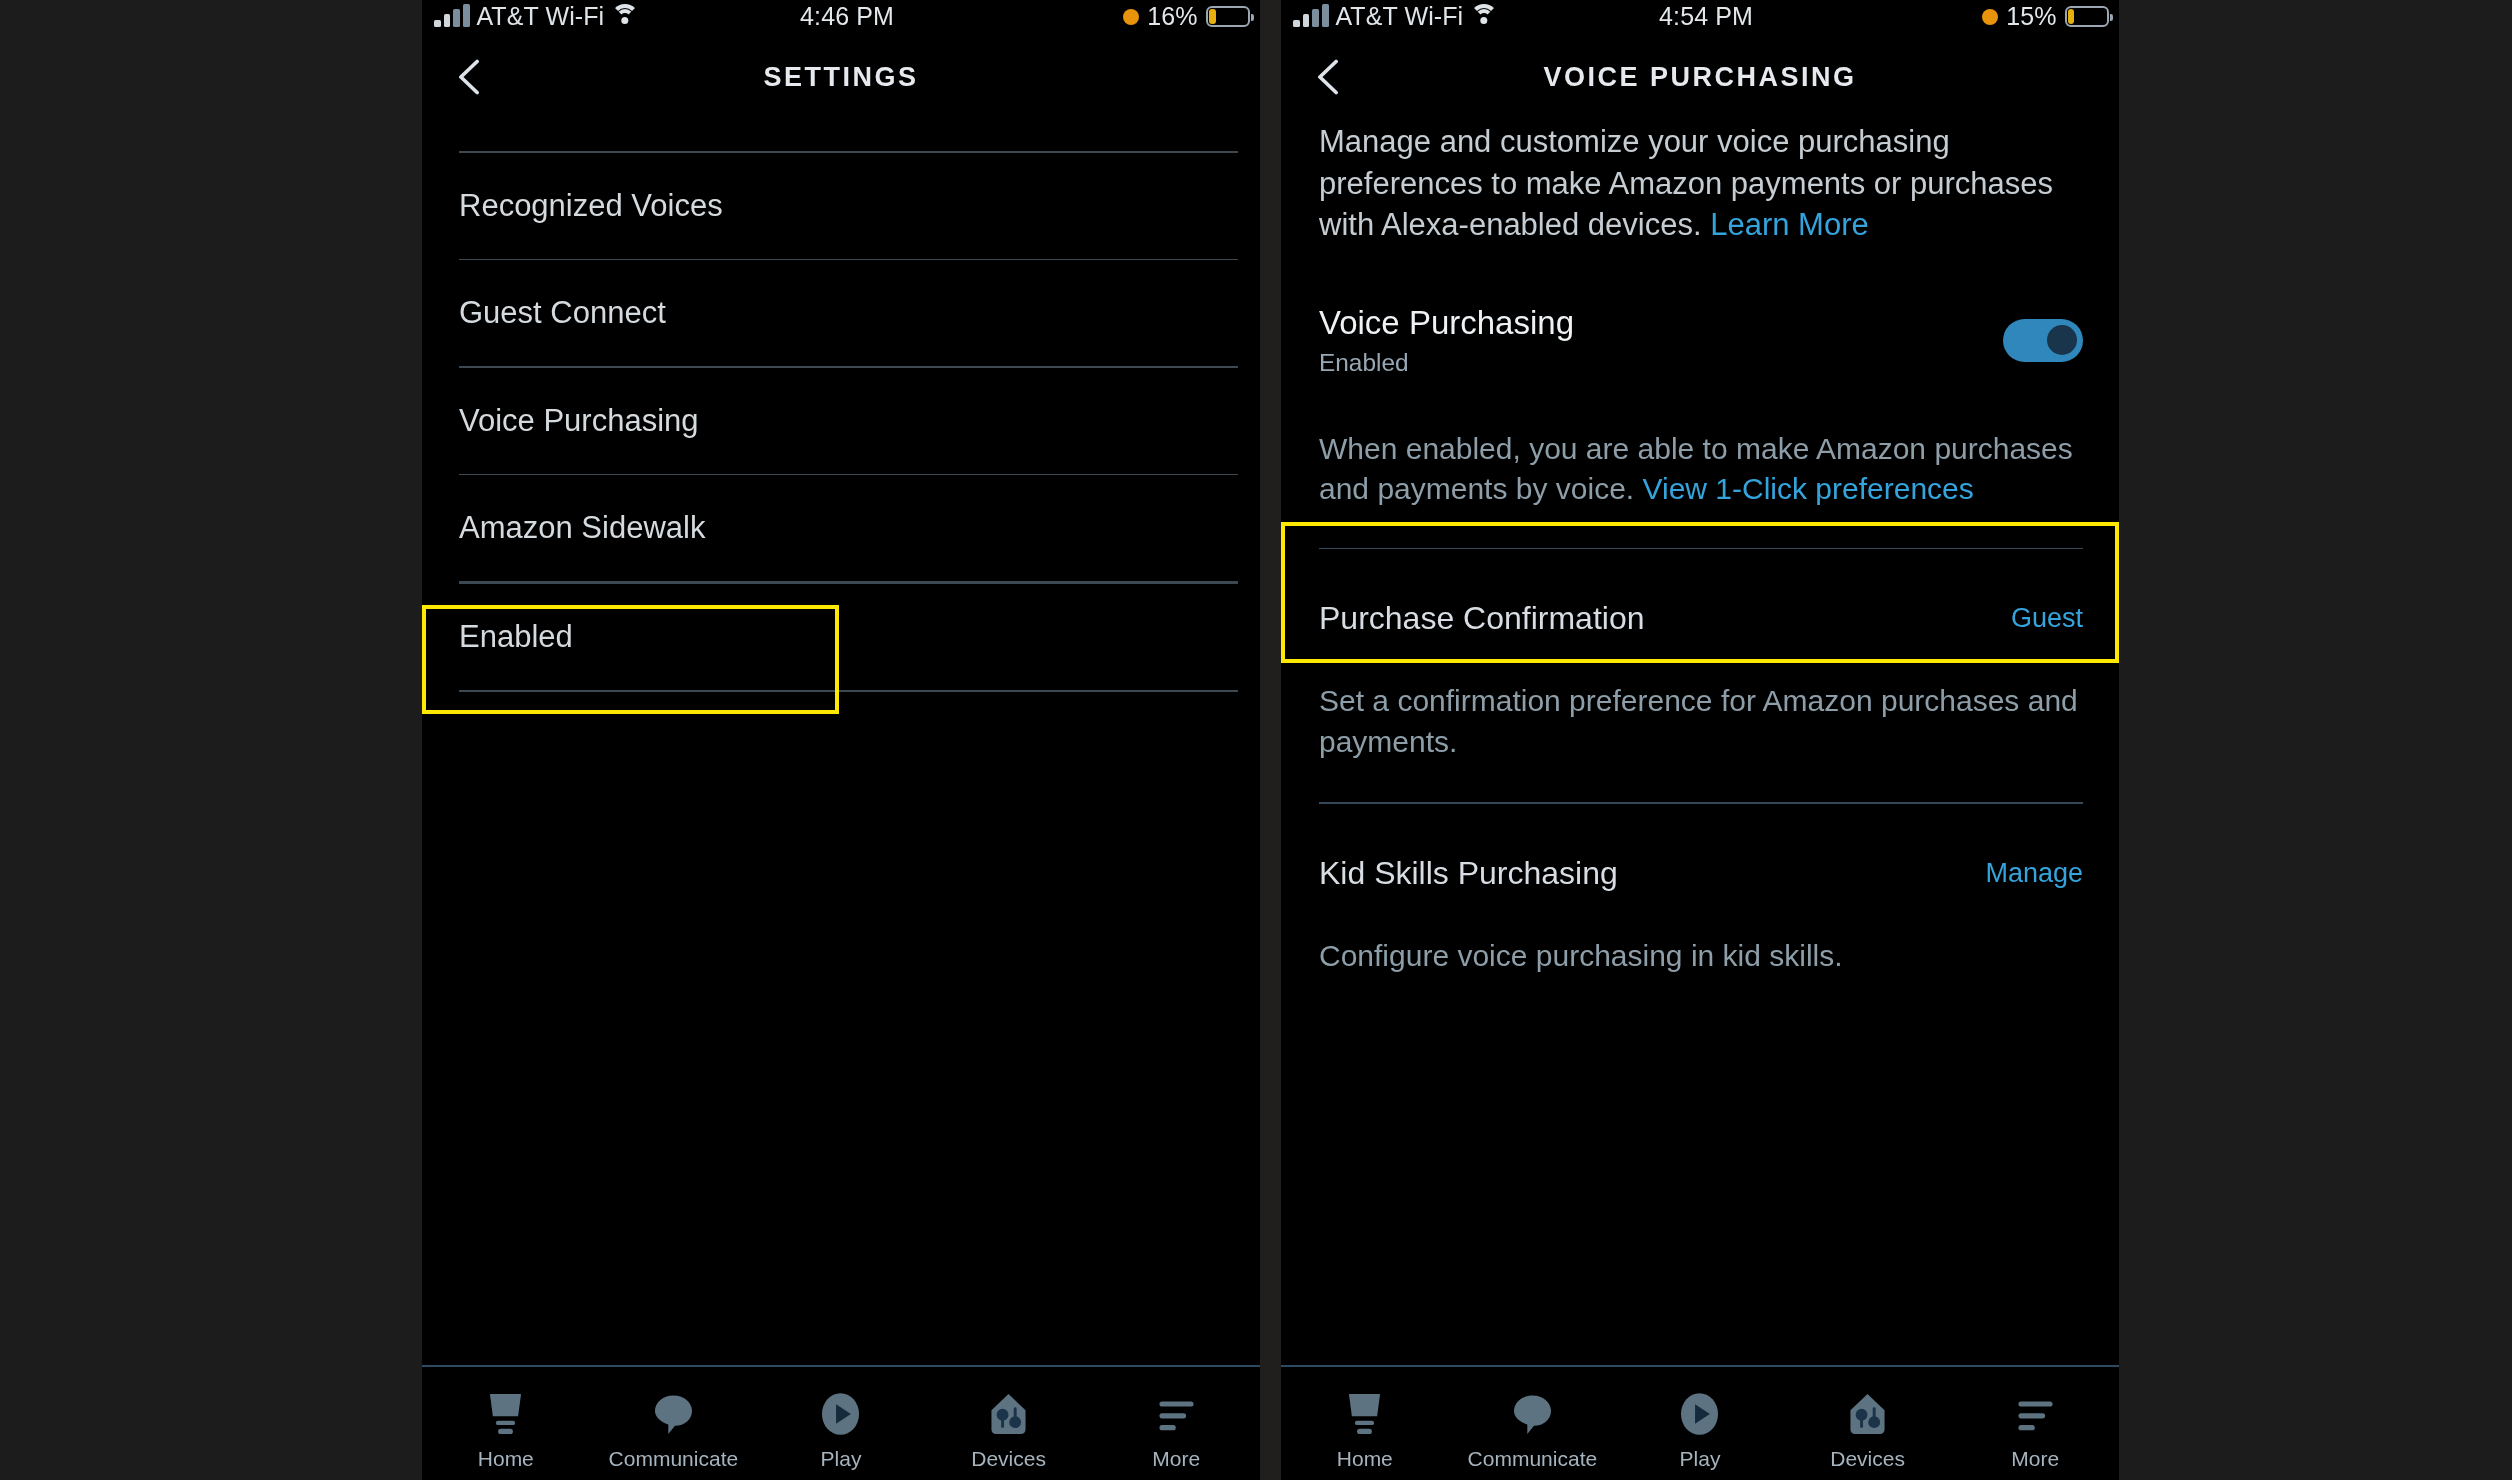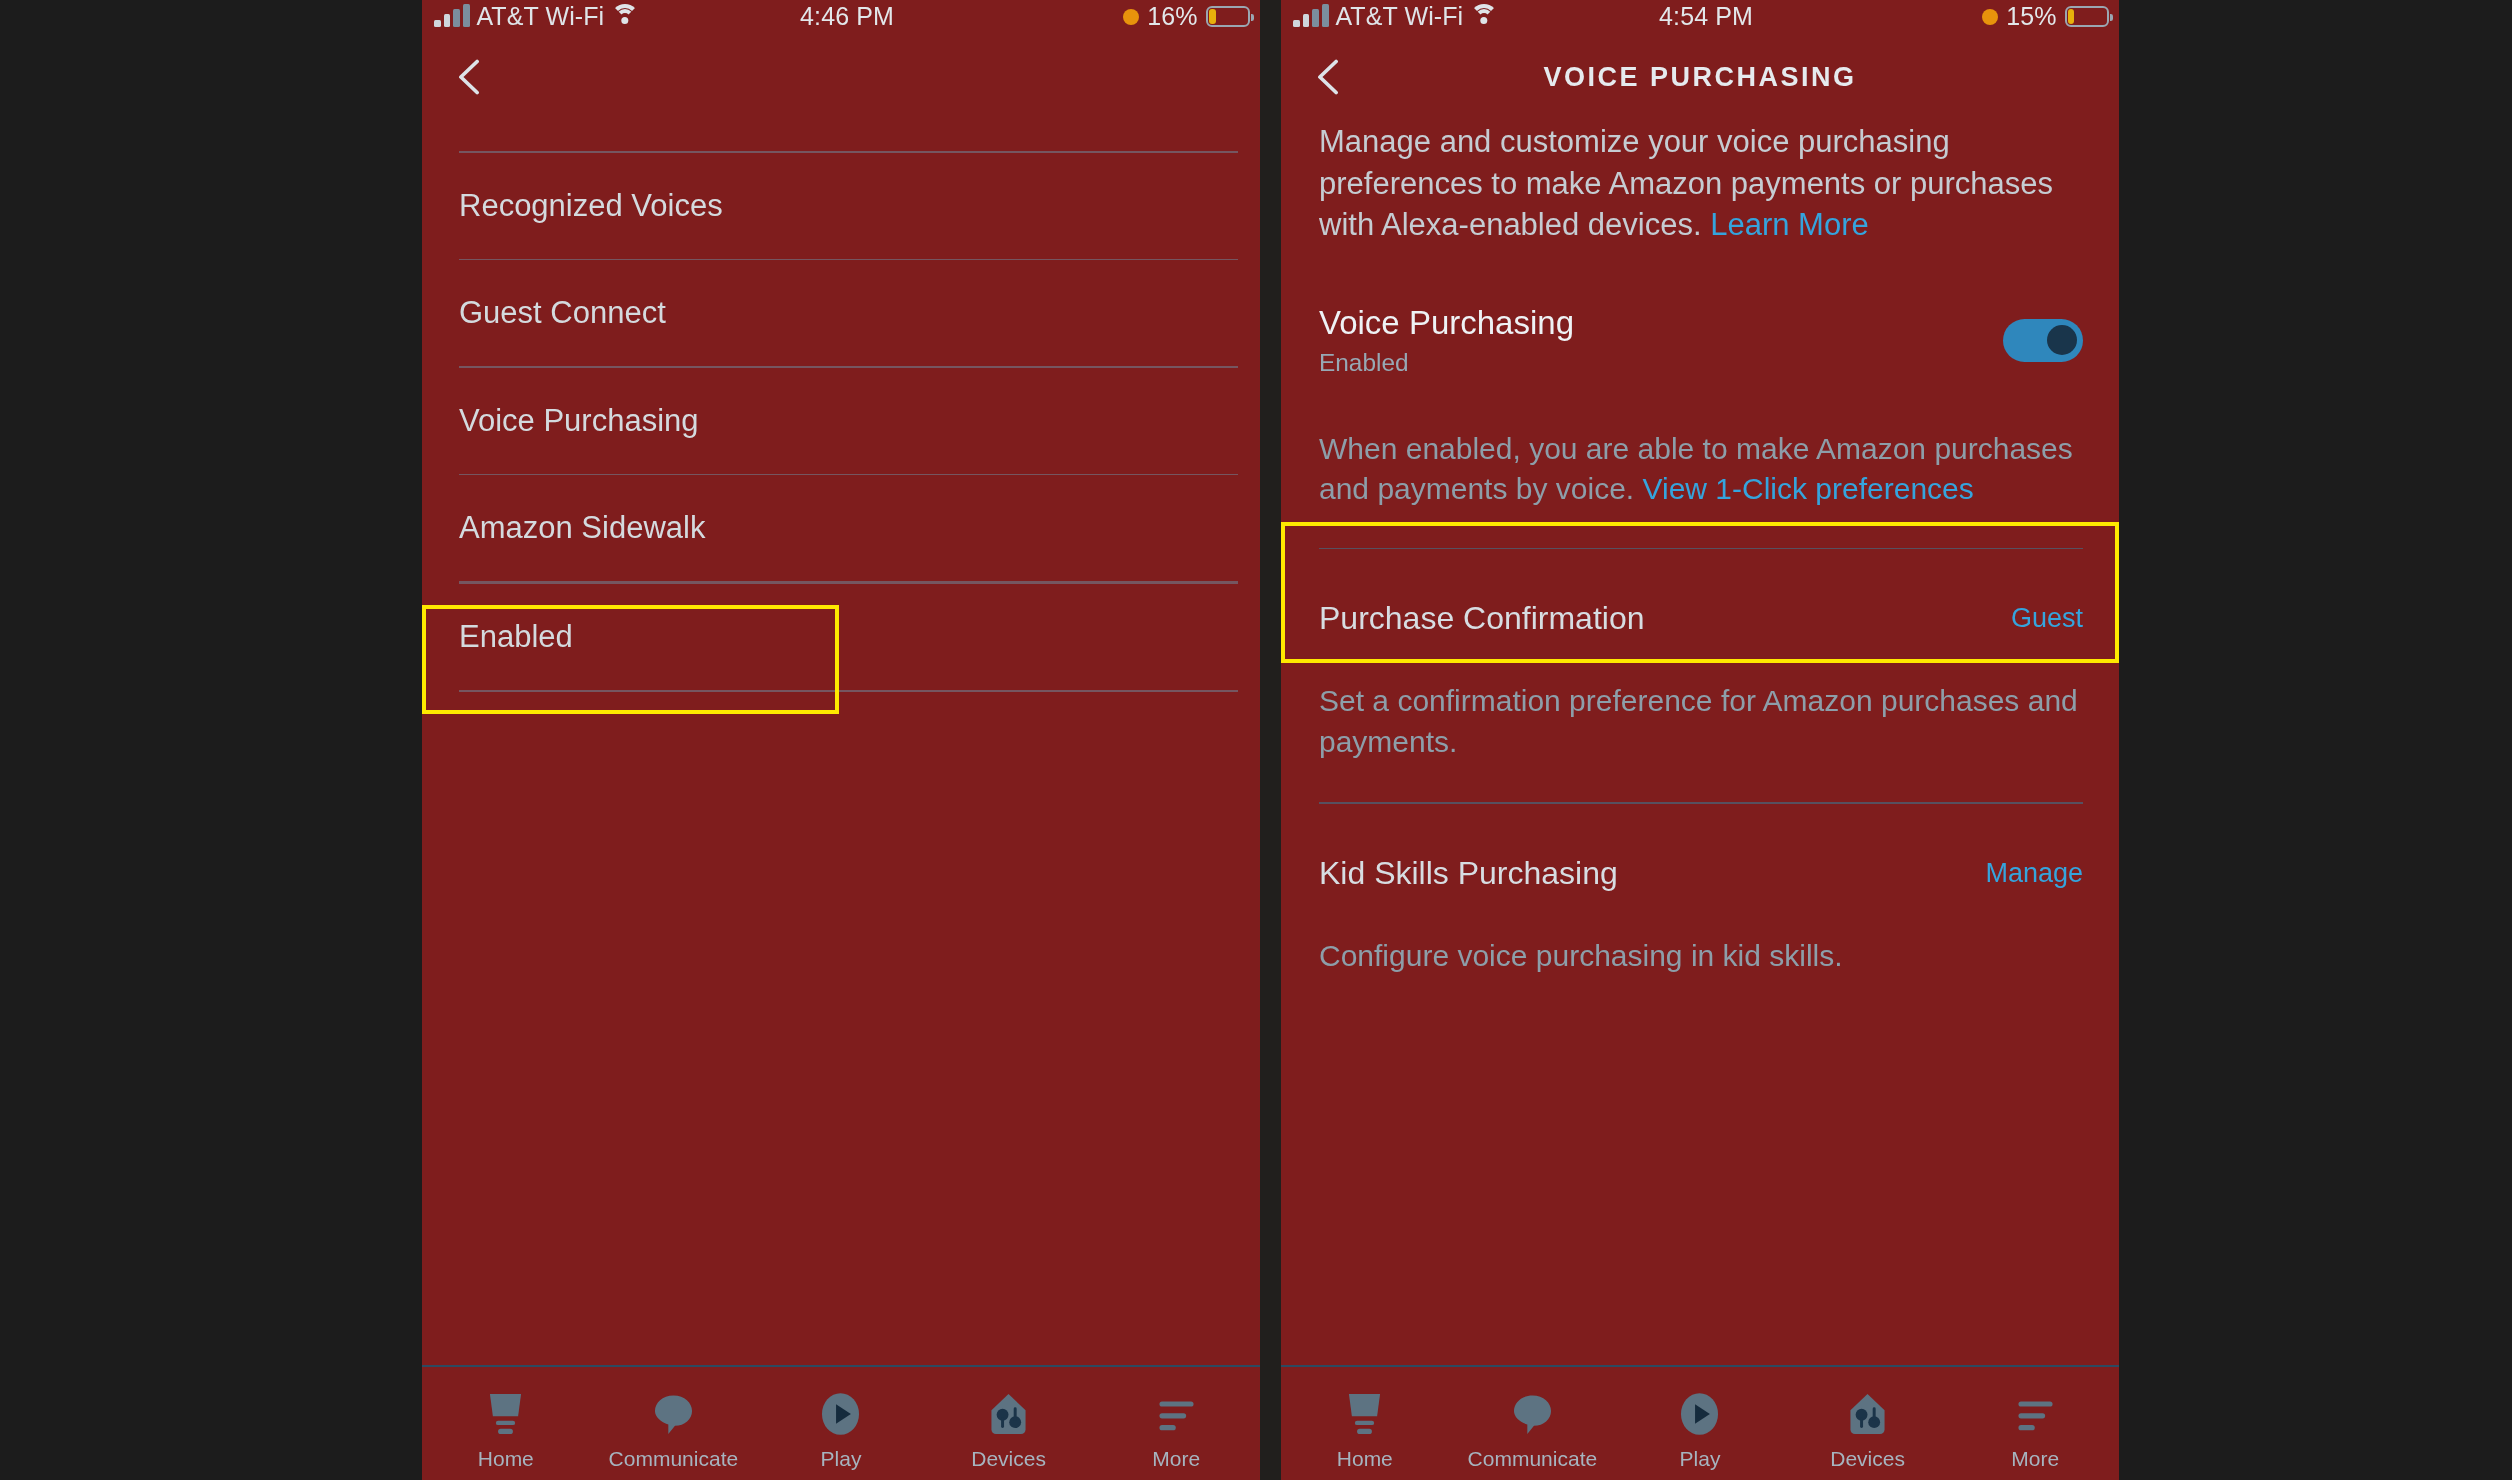--- a/index.html
+++ b/index.html
@@ -13,21 +13,21 @@
     position: relative;
     width: 2512px; height: 1481px;
     background: #1c1c1c;
   }
 
   
   .phone {
     position: absolute;
     top: 0;
     height: 1481px;
-    background: #7f1d1d;
+    background: #000000;
     overflow: hidden;
     display: flex;
     flex-direction: column;
   }
   #phone-left  { left: 422px;  width: 838px; }
   #phone-right { left: 1281px; width: 838px; }
 
   
   .statusbar {
     position: relative;
@@ -223,20 +223,21 @@
           </span>
       </div>
     </div>
 
     <div class="navbar">
       <span class="back-chevron">
         <svg width="28" height="36" viewBox="0 0 38 48">
             <path d="M30 3 L8 24 L30 45" fill="none" stroke="#dde3e8" stroke-width="5" stroke-linecap="round" stroke-linejoin="round"></path>
           </svg>
       </span>
+      <div class="nav-title">SETTINGS</div>
     </div>
 
     <div class="scroll">
       <div class="divider" style="margin-top:43px"></div>
       <div class="setting-row">
         <span class="label">Recognized Voices</span>
       </div>
       <div class="divider"></div>
       <div class="setting-row">
         <span class="label">Guest Connect</span>

